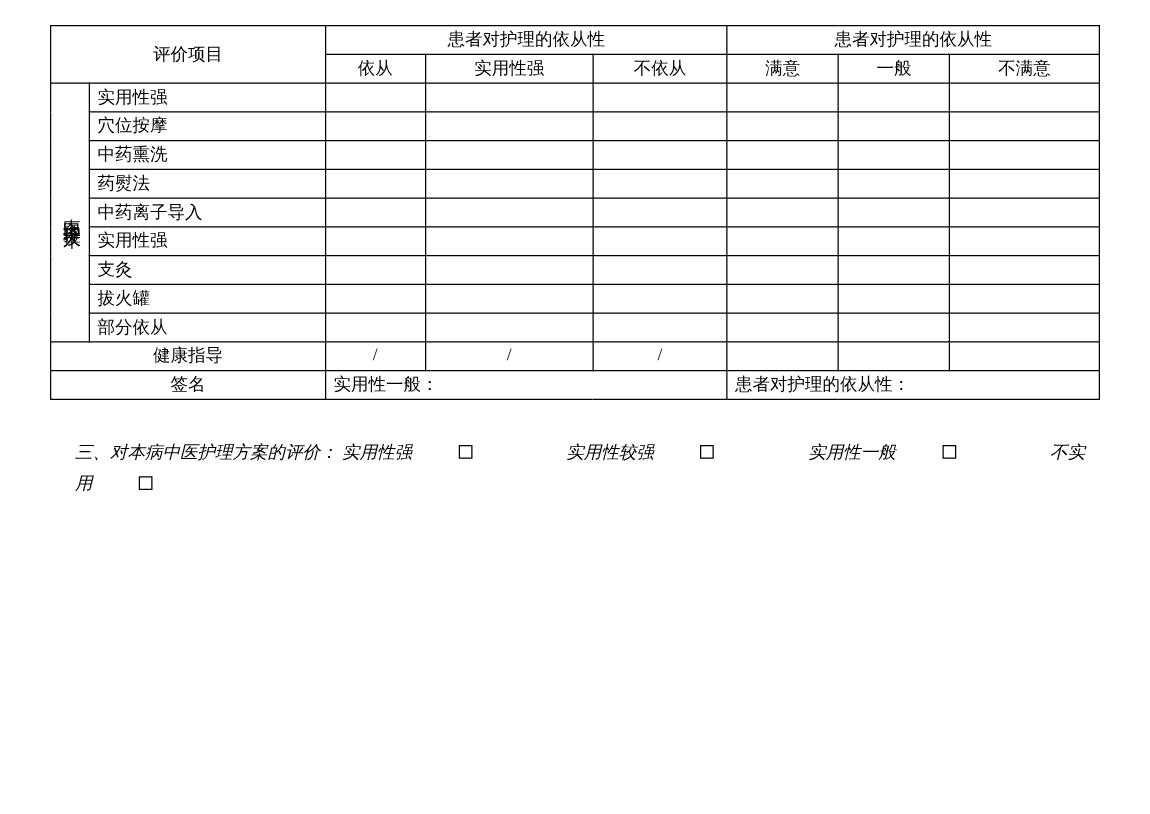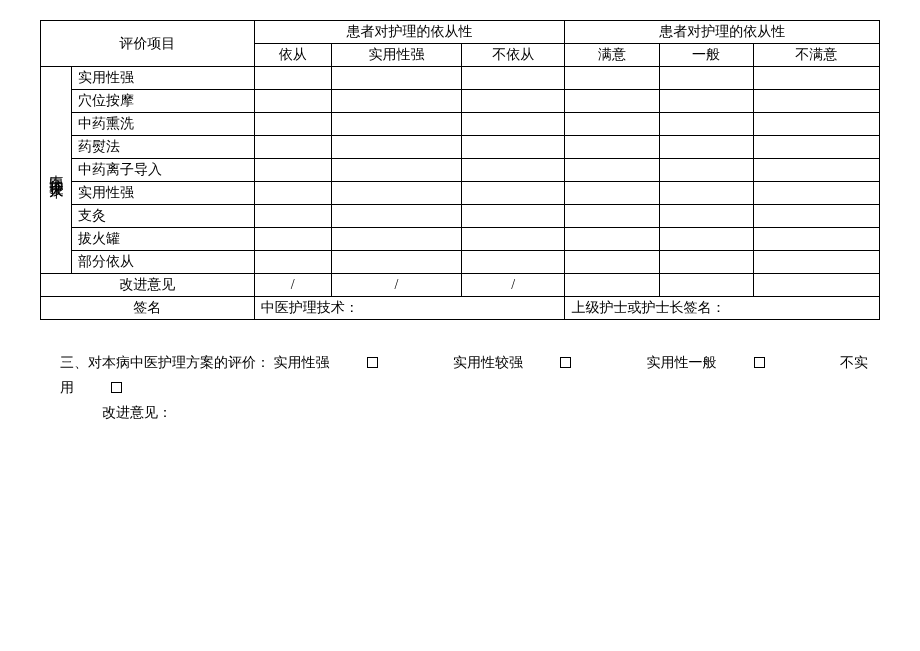--- a/index.html
+++ b/index.html
@@ -34,20 +34,21 @@
       writing-mode: vertical-rl;
       text-orientation: upright;
       text-align: center;
       letter-spacing: 2px;
       width: 24px;
     }
     .section {
       margin-top: 30px;
       margin-left: 20px;
       line-height: 1.8;
+      font-style: italic;
     }
     .indent {
       margin-left: 42px;
     }
     .opt-group span {
       margin-right: 36px;
     }
     .checkbox {
       display: inline-block;
       width: 11px;
@@ -151,37 +152,36 @@
   <tr>
     <td>部分依从</td>
     <td></td>
     <td></td>
     <td></td>
     <td></td>
     <td></td>
     <td></td>
   </tr>
   <tr>
-    <td colspan="2" class="center">改进意见</td>
+    <td colspan="2" class="center">健康指导</td>
     <td class="center">/</td>
     <td class="center">/</td>
     <td class="center">/</td>
     <td></td>
     <td></td>
     <td></td>
   </tr>
   <tr>
     <td colspan="2" class="center">签名</td>
-    <td colspan="3">中医护理技术：</td>
-    <td colspan="3">上级护士或护士长签名：</td>
+    <td colspan="3">实用性一般：</td>
+    <td colspan="3">患者对护理的依从性：</td>
   </tr>
 </tbody>
   </table>
 
 <div class="section">
   <span>三、</span><span>对本病中医护理方案的评价：</span><span class="opt-group">
     <span><span>实用性强</span><span class="checkbox"></span></span>
     <span><span>实用性较强</span><span class="checkbox"></span></span>
     <span><span>实用性一般</span><span class="checkbox"></span></span>
     <span><span>不实用</span><span class="checkbox"></span></span>
   </span>
-  <div class="indent">改进意见：</div>
 </div>
 
 </body></html>

